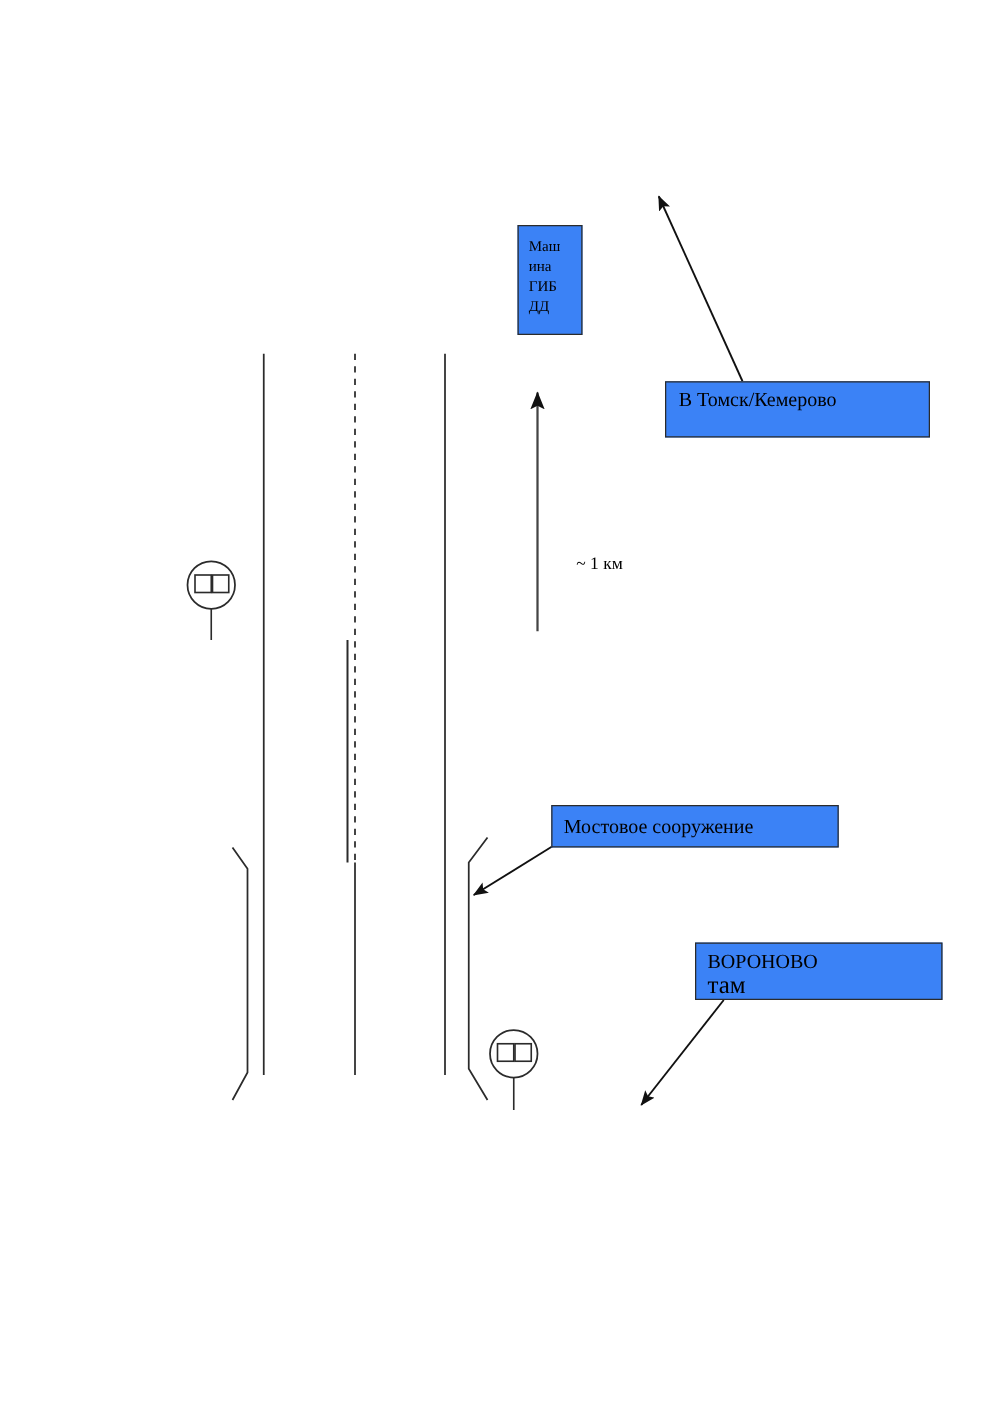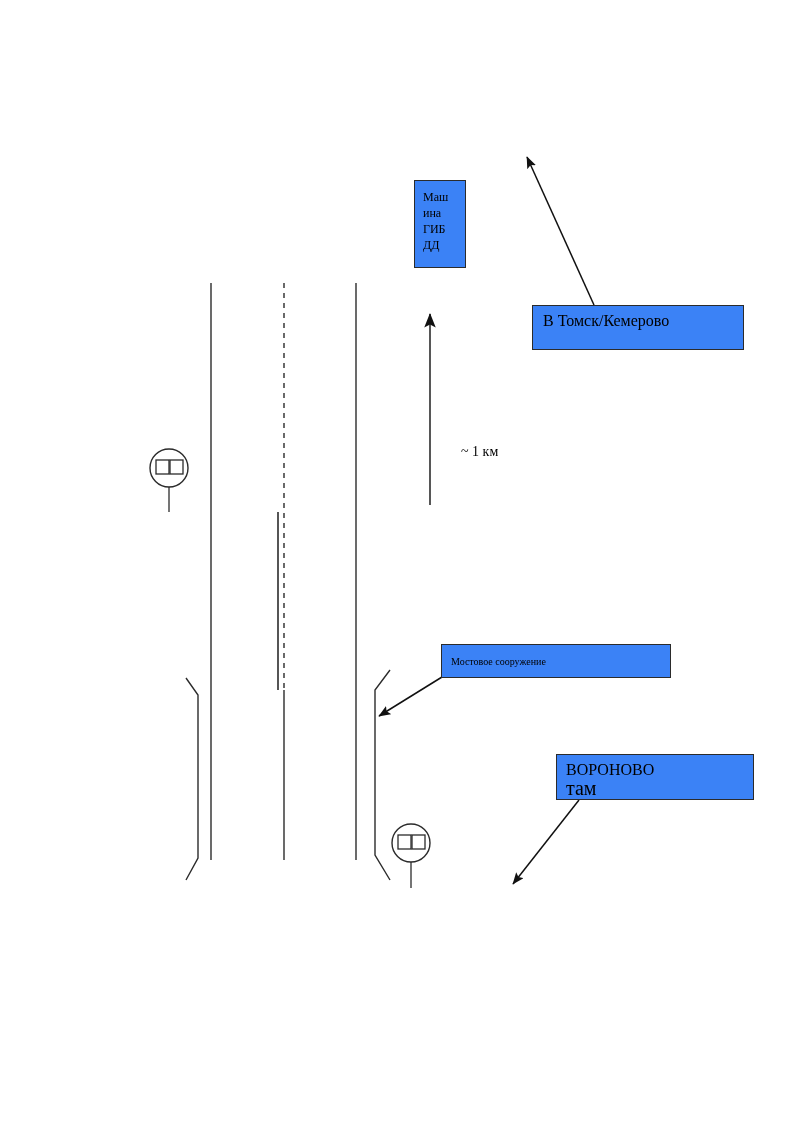--- a/index.html
+++ b/index.html
@@ -54,21 +54,21 @@
     padding: 5px 0 0 10px;
     font-size: 16px;
     line-height: 20px;
   }
   #box-bridge {
     left: 441px;
     top: 644px;
     width: 230px;
     height: 34px;
     padding: 6px 0 0 9px;
-    font-size: 10px;
+    font-size: 16px;
     line-height: 21px;
   }
   #box-voronovo {
     left: 556px;
     top: 754px;
     width: 198px;
     height: 46px;
     padding: 5px 0 16px 9px;
     font-size: 15px;
     line-height: 19px;

